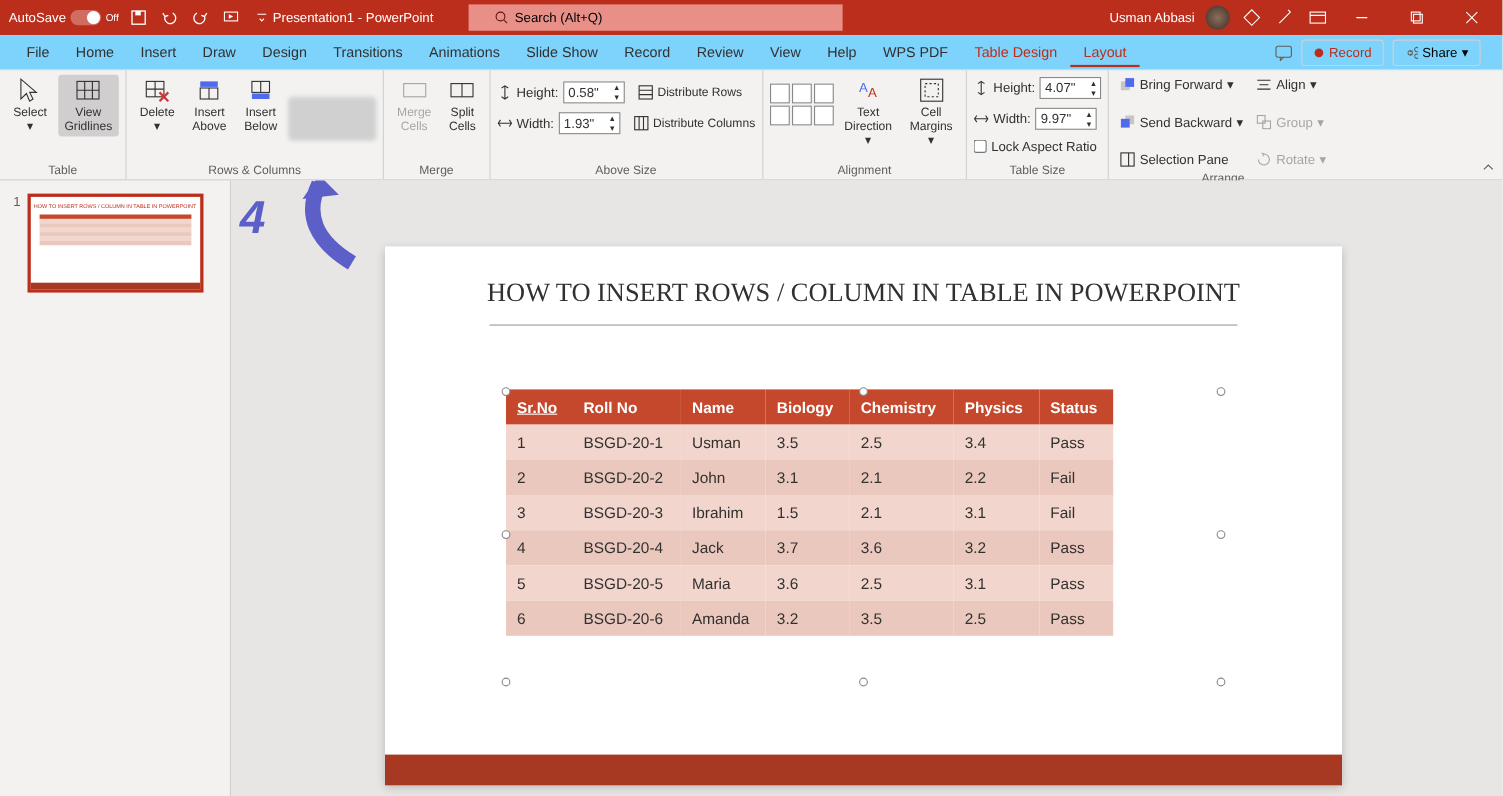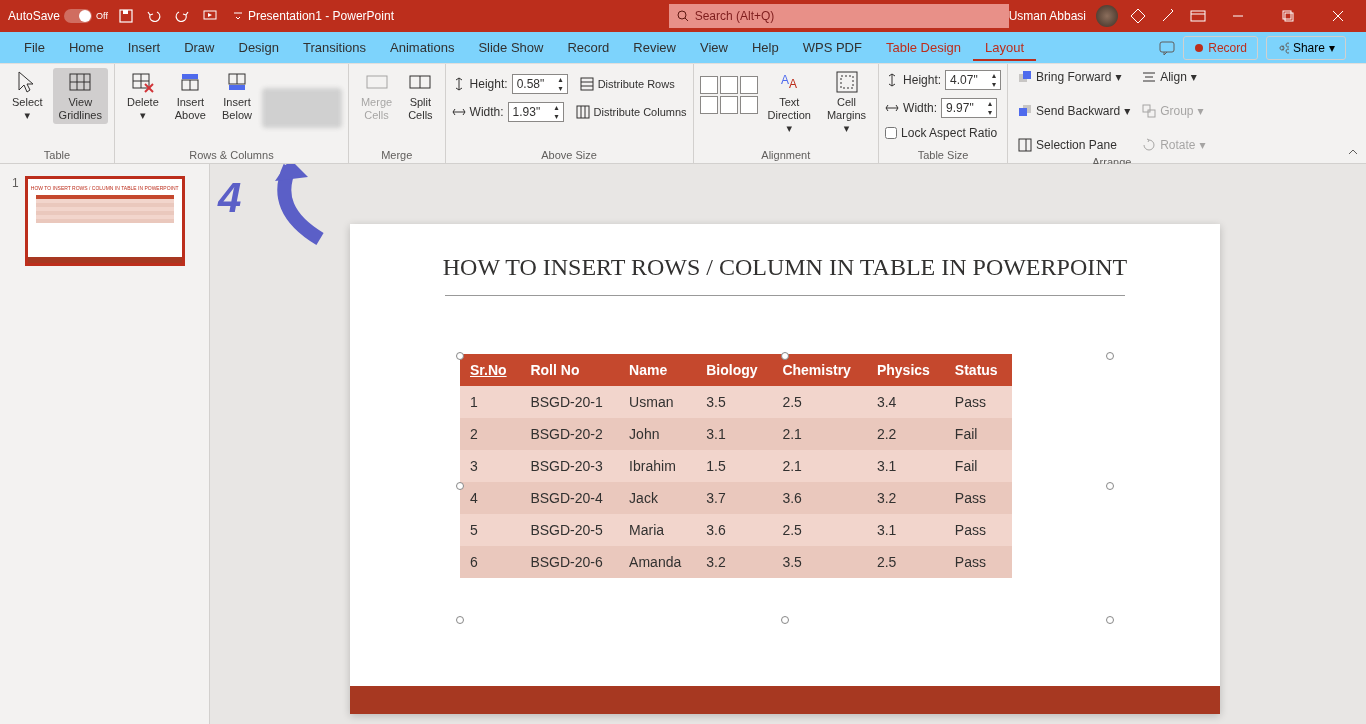--- a/index.html
+++ b/index.html
@@ -4,22 +4,22 @@
 <style>
 * { margin: 0; padding: 0; box-sizing: border-box; font-family: 'Segoe UI', Arial, sans-serif; }
 body { background: #f3f2f1; overflow: hidden; }
 
 .titlebar { height: 32px; background: #bc2e1c; display: flex; align-items: center; color: #fff; font-size: 12px; }
 .titlebar .left { display: flex; align-items: center; gap: 8px; padding-left: 8px; }
 .titlebar .autosave { display: flex; align-items: center; gap: 4px; }
 .titlebar .toggle { width: 28px; height: 14px; background: rgba(255,255,255,0.3); border-radius: 7px; position: relative; }
 .titlebar .toggle::after { content: ''; position: absolute; right: 1px; top: 1px; width: 12px; height: 12px; background: #fff; border-radius: 50%; }
 .titlebar .qat-icon { width: 20px; height: 20px; display: flex; align-items: center; justify-content: center; cursor: pointer; }
-.titlebar .center { flex: 1; display: flex; align-items: center; justify-content: space-between; gap: 9px; }
-.titlebar .search { background: #e89088; width: 340px; height: 24px; display: flex; align-items: center; padding: 0 8px; color: #7f1d1d; font-size: 12px; gap: 6px; }
+.titlebar .center { flex: 1; display: flex; align-items: center; justify-content: flex-start; gap: 32px; }
+.titlebar .search { background: #e89088; width: 340px; height: 24px; display: flex; align-items: center; padding: 0 24px; color: #000000; font-size: 12px; gap: 6px; }
 .titlebar .right { display: flex; align-items: center; gap: 10px; padding-right: 8px; }
 .titlebar .avatar { width: 22px; height: 22px; border-radius: 50%; background: radial-gradient(#8b6e5c,#3d2e24); }
 .titlebar .winbtn { width: 40px; height: 32px; display: flex; align-items: center; justify-content: center; cursor: pointer; }
 
 .menubar { height: 32px; background: #7dd3fc; display: flex; align-items: center; padding: 0 12px; border-bottom: 1px solid #e1dfdd; font-size: 13px; }
 .menubar .tab { padding: 6px 12px; cursor: pointer; color: #323130; }
 .menubar .tab.context { color: #bc2e1c; }
 .menubar .tab.active { color: #bc2e1c; border-bottom: 2px solid #bc2e1c; padding-bottom: 4px; }
 .menubar .spacer { flex: 1; }
 .menubar .right-ctrl { display: flex; align-items: center; gap: 8px; padding-right: 8px; }

